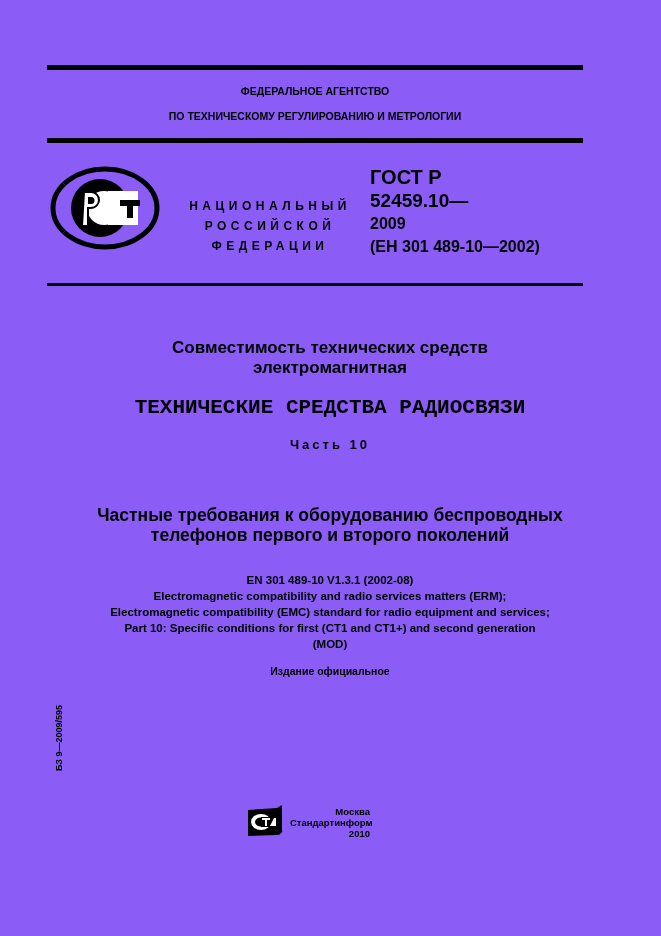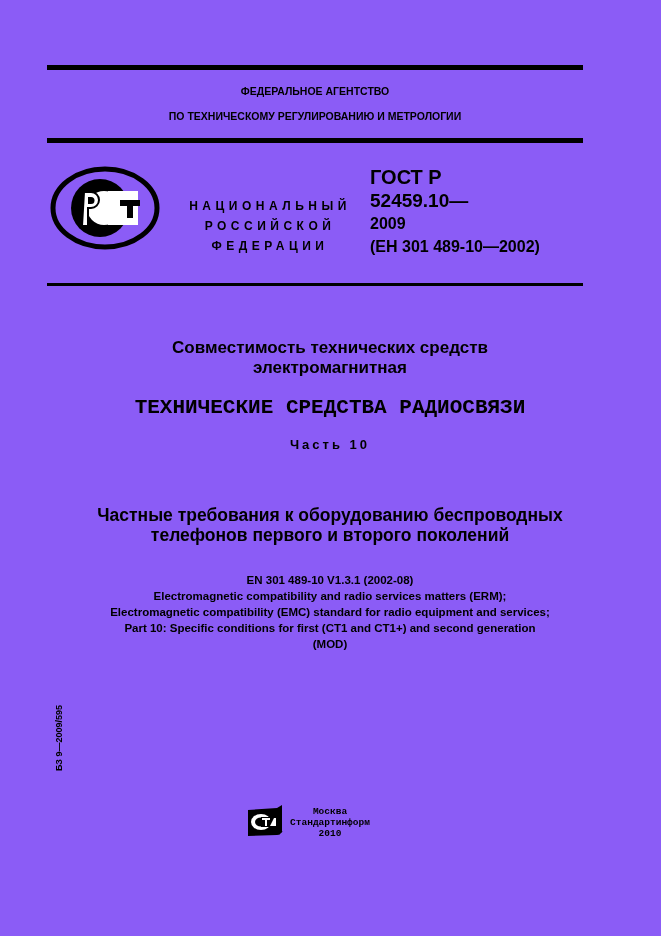--- a/index.html
+++ b/index.html
@@ -39,21 +39,21 @@
     .en-block { top: 537px; font-size: 11.5px; line-height: 16px; margin-top: 35px; }
     .official { top: 665px; font-size: 10.5px; }
 
     .vertical-code {
       position: absolute; left: 59px; top: 738px;
       transform: translate(-50%, -50%) rotate(-90deg);
       white-space: nowrap; font-weight: bold; font-size: 9px;
     }
 
     .publisher-logo { position: absolute; left: 245px; top: 804px; width: 40px; height: 34px; }
-    .publisher { position: absolute; left: 290px; top: 806px; width: 80px; text-align: center; font-weight: bold; font-size: 9.5px; line-height: 11px; font-family: Liberation Mono, monospace; }
+    .publisher { position: absolute; left: 290px; top: 806px; width: 80px; text-align: right; font-weight: bold; font-size: 9.5px; line-height: 11px; }
   </style>
 </head>
 <body>
 
 <div class="page">
 
   <div class="rule rule-1"></div>
   <div class="agency agency-1">ФЕДЕРАЛЬНОЕ АГЕНТСТВО</div>
   <div class="agency agency-2">ПО ТЕХНИЧЕСКОМУ РЕГУЛИРОВАНИЮ И МЕТРОЛОГИИ</div>
   <div class="rule rule-2"></div>
@@ -98,20 +98,21 @@
   </div>
 
   <div class="center-block en-block">
     <div>EN 301 489-10 V1.3.1 (2002-08)</div>
     <div>Electromagnetic compatibility and radio services matters (ERM);</div>
     <div>Electromagnetic compatibility (EMC) standard for radio equipment and services;</div>
     <div>Part 10:  Specific conditions for first (CT1 and CT1+) and second generation</div>
     <div>(MOD)</div>
   </div>
 
+  <div class="center-block official">Издание официальное</div>
 
   <div class="vertical-code">БЗ 9—2009/595</div>
 
   <svg class="publisher-logo" viewBox="0 0 40 34">
     <path d="M3 6 L32 4 L37 1 L37 28 L32 31 L3 32 Z" fill="#000"></path>
     <path d="M5 30 L34 30 L37 27" fill="none" stroke="#000" stroke-width="1.5"></path>
     <ellipse cx="16" cy="18" rx="10" ry="8" fill="#fff"></ellipse>
     <ellipse cx="16" cy="18" rx="6" ry="4.5" fill="#000"></ellipse>
     <rect x="16" y="13" width="12" height="10" fill="#000"></rect>
     <rect x="17" y="14" width="8" height="2" fill="#fff"></rect>

